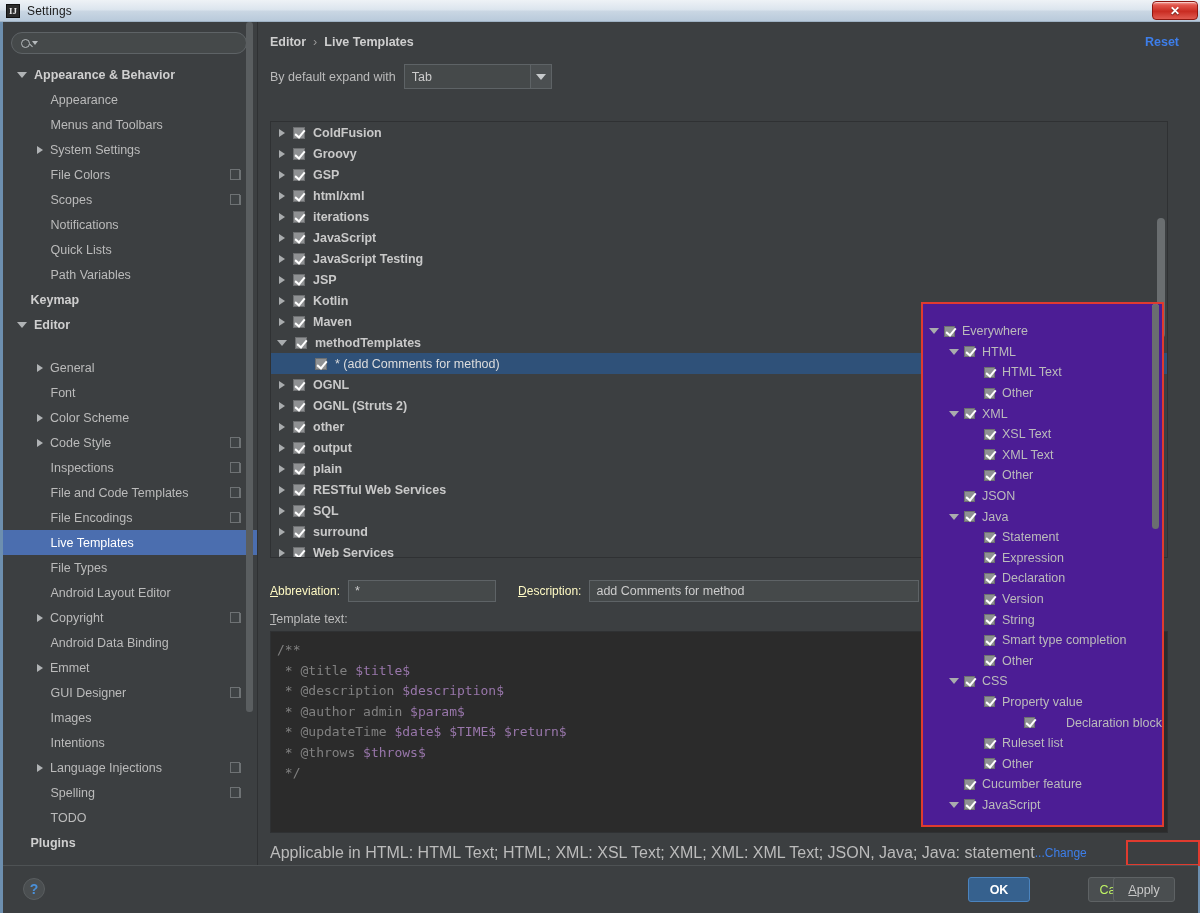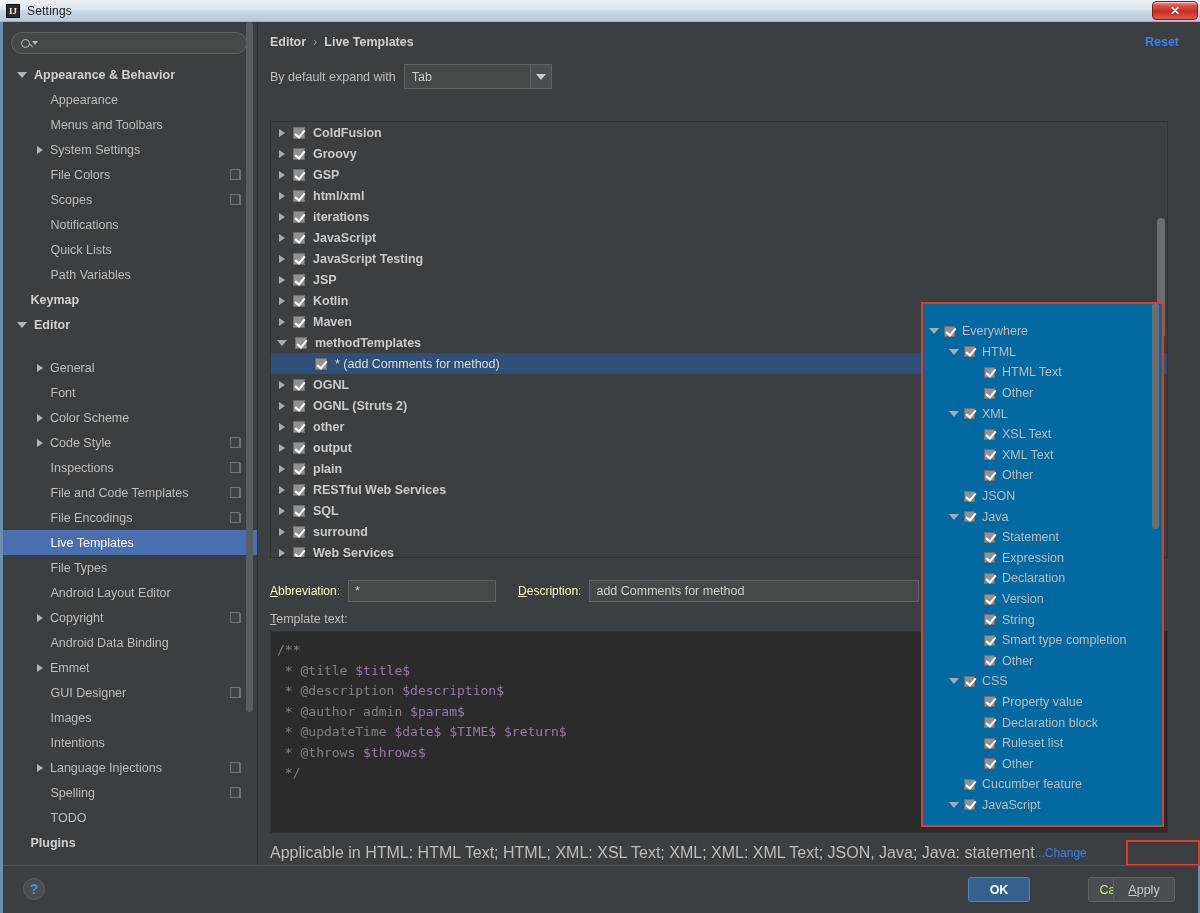--- a/index.html
+++ b/index.html
@@ -240,21 +240,21 @@
     font-size: 12px; color: #3d7eea; cursor: pointer; margin-left: 0px;
   }
   #change-box {
     position: absolute; left: 868px; top: 818px; width: 74px; height: 26px;
     border: 2px solid #e03b2f; pointer-events: none;
   }
 
   
   #ctx-popup {
     position: absolute; left: 663px; top: 280px; width: 243px; height: 525px;
-    background: #0369a1; border: 2px solid #e03b2f; overflow: hidden;
+    background: #4c1d95; border: 2px solid #e03b2f; overflow: hidden;
   }
   #ctx-inner {
     position: absolute; left: 0; top: 17px; width: 239px; height: 504px;
     overflow: hidden;
   }
   .ctx-row {
     height: 20.6px; display: flex; align-items: center;
     font-size: 12.5px; color: #bbbbbb; cursor: pointer;
   }
   .ctx-row .carr {
@@ -732,21 +732,21 @@
             <div class="ctx-row" style="padding-left: 26px;">
               <span class="carr"></span>
               <span class="ctx-chk"></span>
               <span class="ctx-label">CSS</span>
             </div>
             <div class="ctx-row" style="padding-left: 46px;">
               <span class="carr-spacer"></span>
               <span class="ctx-chk"></span>
               <span class="ctx-label">Property value</span>
             </div>
-            <div class="ctx-row" style="padding-left: 46px;">
+            <div class="ctx-row" style="padding-left: 61px; justify-content: space-between;">
               <span class="carr-spacer"></span>
               <span class="ctx-chk"></span>
               <span class="ctx-label">Declaration block</span>
             </div>
             <div class="ctx-row" style="padding-left: 46px;">
               <span class="carr-spacer"></span>
               <span class="ctx-chk"></span>
               <span class="ctx-label">Ruleset list</span>
             </div>
             <div class="ctx-row" style="padding-left: 46px;">

